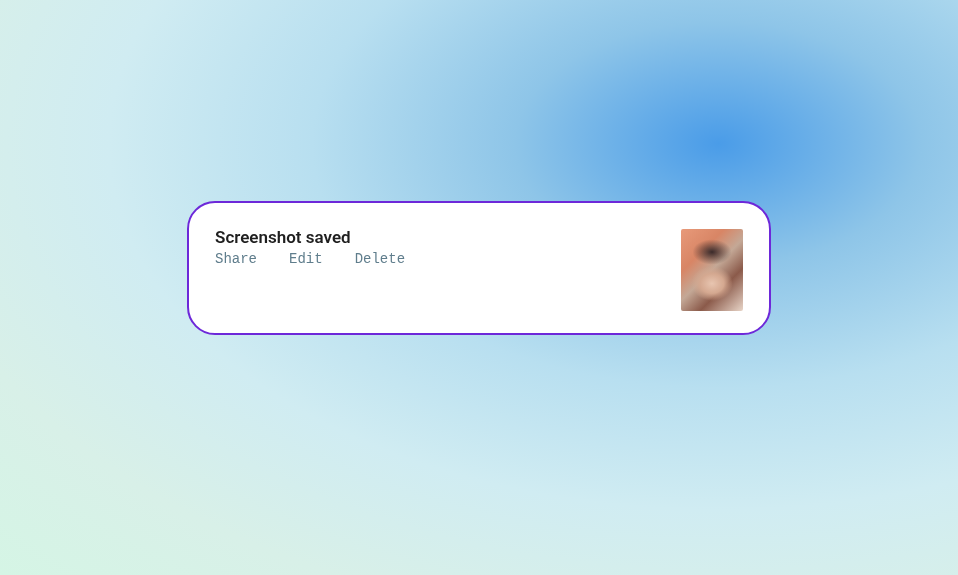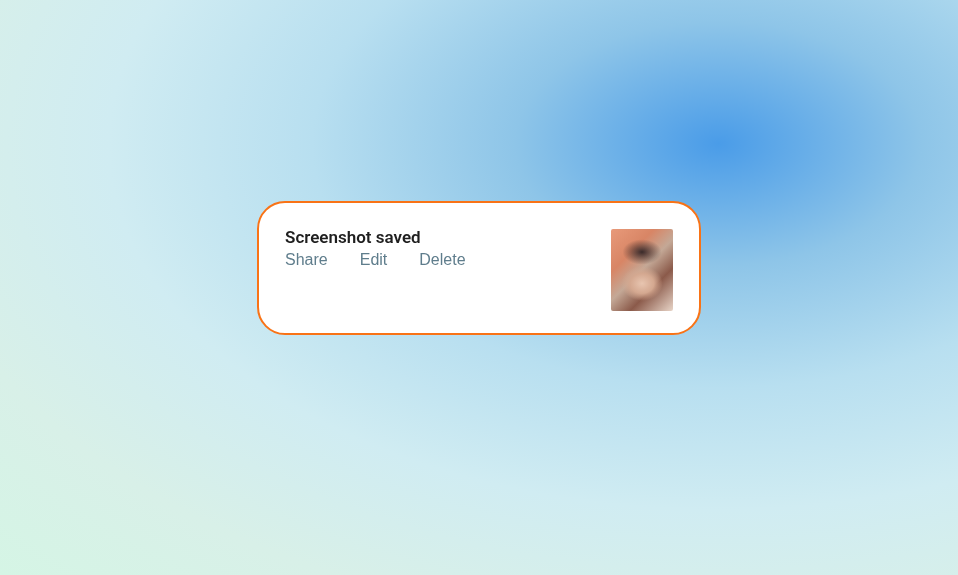--- a/index.html
+++ b/index.html
@@ -11,23 +11,23 @@
       width: 958px;
       height: 575px;
       background: radial-gradient(ellipse at 75% 25%, #4a9ce8 0%, #8ec5e8 20%, #b8dff0 40%, #d0ecf2 60%, #d8f0e8 80%, #d5f5e5 100%);
       display: flex;
       align-items: center;
       justify-content: center;
       font-family: Roboto, -apple-system, BlinkMacSystemFont, "Segoe UI", sans-serif;
       overflow: hidden;
     }
     .notification-card {
-      width: 444px;
+      width: 584px;
       background: #ffffff;
-      border: 2px solid #f97316;
+      border: 2px solid #6d28d9;
       border-radius: 28px;
       padding: 24px 26px 22px 26px;
       display: flex;
       align-items: flex-start;
       justify-content: space-between;
       margin-top: -40px;
     }
     .content-area {
       display: flex;
       flex-direction: column;
@@ -42,28 +42,28 @@
       font-size: 16px;
       font-weight: 400;
       color: #5f6368;
       margin-bottom: 24px;
     }
     .actions {
       display: flex;
       gap: 32px;
     }
     .action-btn {
-      font-size: 16px;
+      font-size: 14px;
       font-weight: 500;
       color: #5f7d8c;
       cursor: pointer;
       background: none;
       border: none;
       padding: 0;
-      font-family: Liberation Sans, sans-serif;
+      font-family: Liberation Mono, monospace;
     }
     .thumbnail {
       width: 62px;
       height: 82px;
       background: linear-gradient(135deg, #e89a7a 0%, #d88565 30%, #c4a896 50%, #8b5a4a 70%, #e8d5c8 100%);
       border-radius: 2px;
       margin-top: 2px;
       position: relative;
       overflow: hidden;
     }

